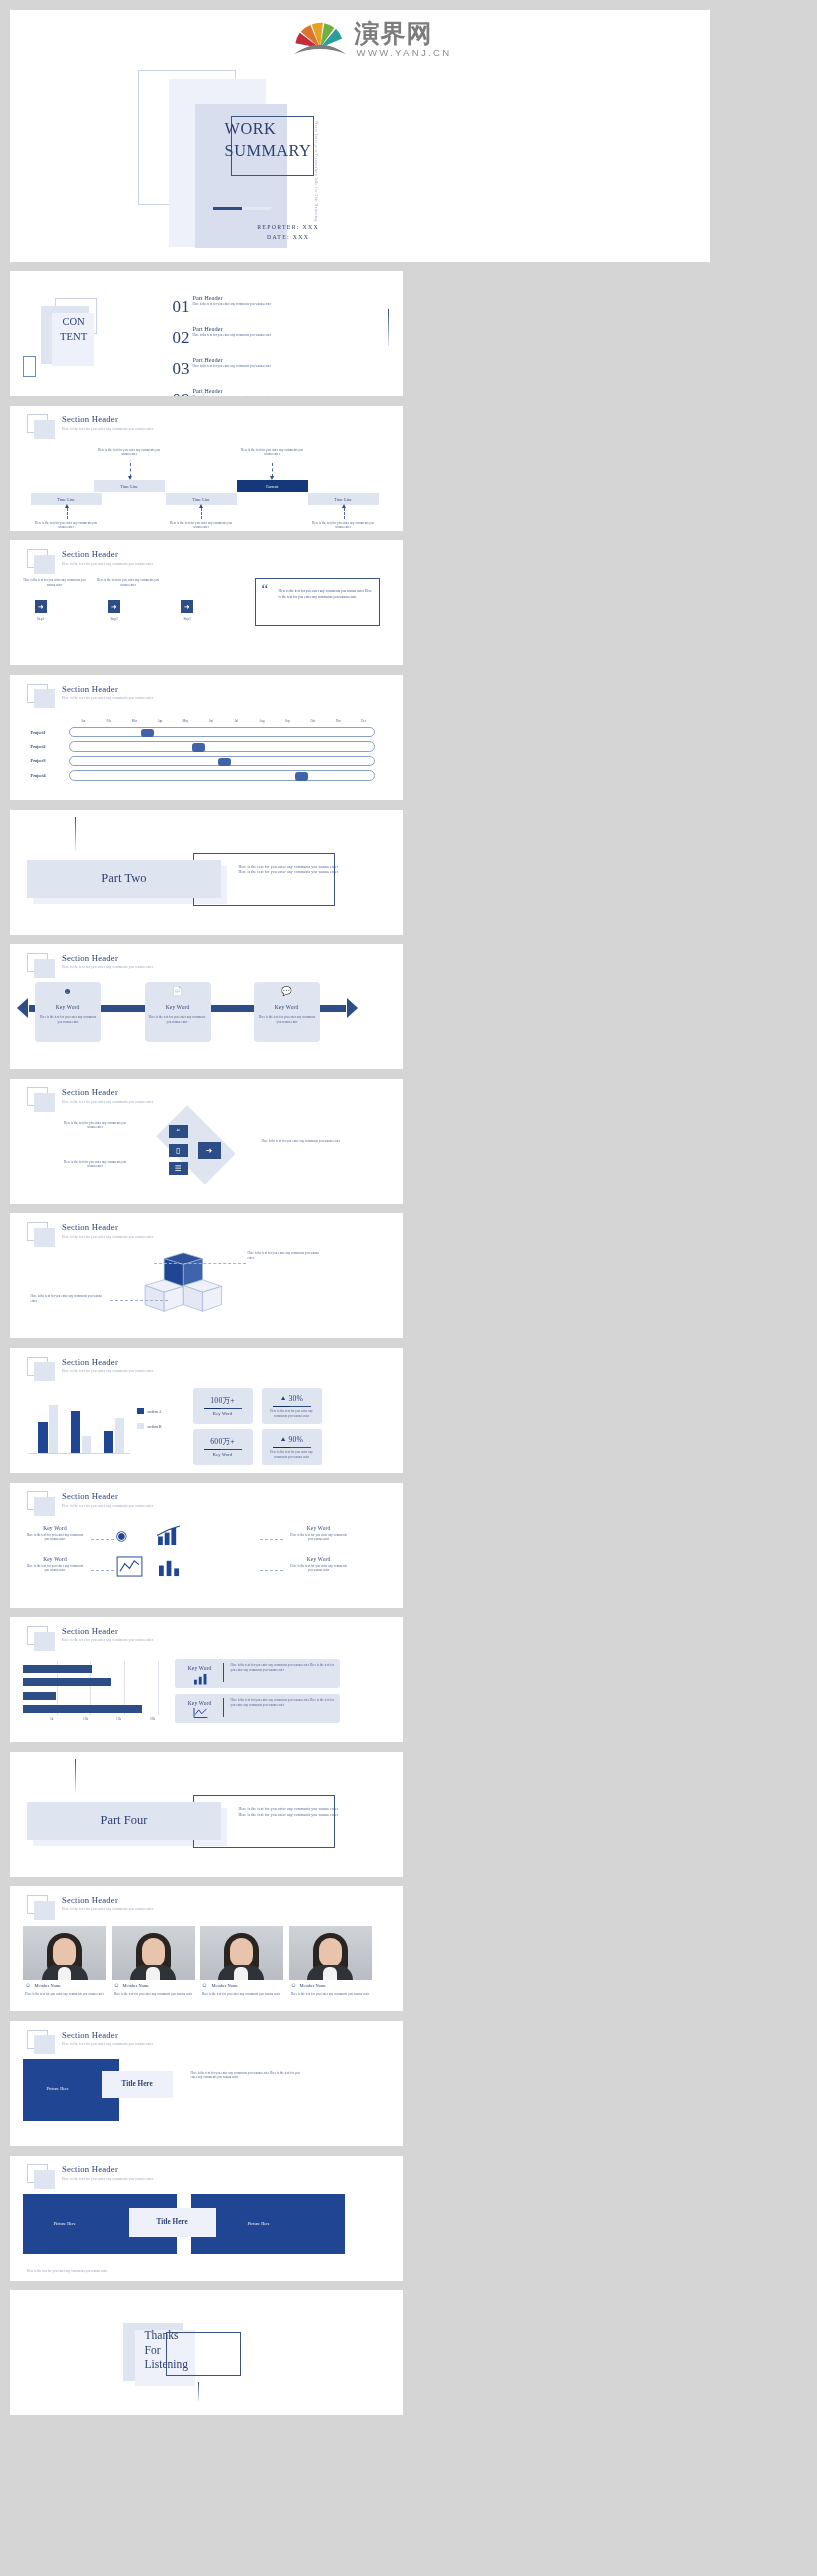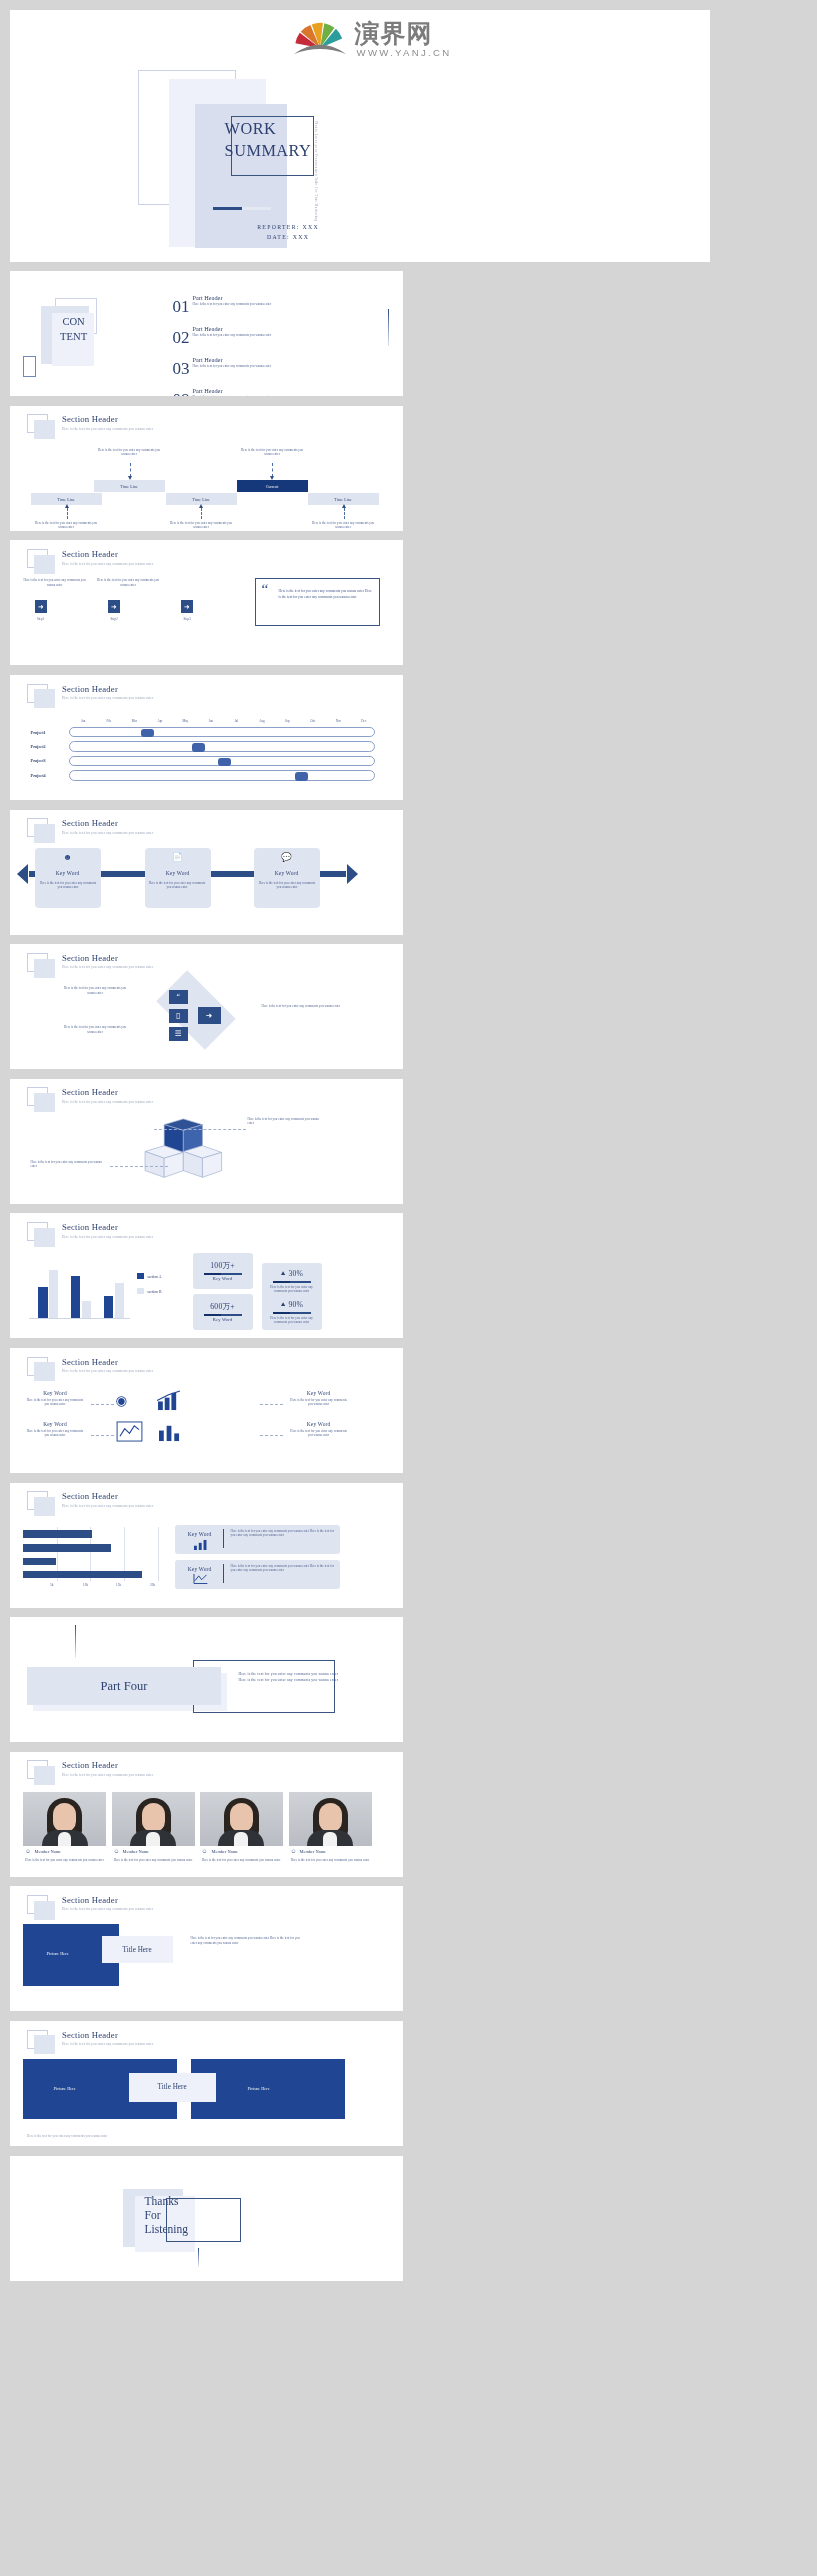--- a/index.html
+++ b/index.html
@@ -146,21 +146,21 @@
                  background:#2f3338; border-radius:15.4px 15.4px 0 0; }
   .photo .shirt { position:absolute; left:50%; bottom:0; width:13.5px; height:13.5px; margin-left:-6.7px;
                   background:#f2f2f2; border-radius:5.8px 5.8px 0 0; }
   .mname { position:absolute; top:97px; font-size:4.4px; color:#2d4272; }
   .person-ico { position:absolute; top:96px; font-size:5.8px; color:#2c4d86; }
 
   
   .bigblue { position:absolute; background:#1f4593; }
   .pichere { position:absolute; font-size:4.4px; color:#fff; }
   .titleplate { position:absolute; background:#eef1f9; display:flex; align-items:center;
-                justify-content:center; font-size:7.2px; color:#2d4272; }
+                justify-content:center; font-size:7.2px; color:#2d4272;font-weight:bold; }
 
   
   .thx .plate { position:absolute; left:113px; top:33px; width:60px; height:58px; background:#dfe4f1; }
   .thx .plate2 { position:absolute; left:125px; top:40px; width:60px; height:56px; background:#eef1f9; }
   .thx .obox { position:absolute; left:156px; top:42px; width:75px; height:44px; border:1px solid #3a5580; }
   .thx .t { position:absolute; left:135px; top:38px; width:106px; font-size:11.5px; color:#2d4272; line-height:14.4px; }
   .thx .tick { position:absolute; left:188px; top:92px; width:1.5px; height:19px;
                background:linear-gradient(#2c4d86,#e8ebf4); }
   .foot { position:absolute; left:17.3px; bottom:7.7px; font-size:3.3px; color:#9aa3b8; }
 </style>
@@ -344,20 +344,28 @@
       </div>
       <div class="grow">
         <div class="glab">Project4</div>
         <div class="gtrack">
             <div class="gfill" style="left:225px;"></div>
           </div>
       </div>
     </div>
   </div>
 
+  <div class="slide half part">
+    <div class="tick"></div>
+    <div class="plate2"></div>
+    <div class="obox"></div>
+    <div class="plate"></div>
+    <div class="ttl">Part Two</div>
+    <div class="otxt">Here is the text for you enter any comments you wanna enter Here is the text for you enter any comments you wanna enter</div>
+  </div>
 
   <div class="slide half">
     <div class="sec-head">
       <div class="sq1"></div>
       <div class="sq2"></div>
       <div class="txt">
         <div class="sec-title">Section Header</div>
         <div class="sec-sub">Here is the text for you enter any comments you wanna enter</div>
       </div>
     </div>
@@ -454,21 +462,21 @@
       <i style="background:#dfe4f1;"></i><span>section B</span>
     </div>
 
     <div class="numcard" style="left:183px;top:40px;">
       <div class="big">100万+</div>
       <div class="uline">
           <i></i>
         </div>
       <div class="kw" style="font-size:4.4px;">Key Word</div>
     </div>
-    <div class="numcard" style="left:252px;top:50px;">
+    <div class="numcard" style="left:252px;top:40px;">
       <div class="big">
         <span>⯅</span>
         <span>30%</span>
       </div>
       <div class="uline">
           <i></i>
         </div>
       <div class="tiny tiny-c" style="width:52px;">Here is the text for you enter any comments you wanna enter</div>
     </div>
     <div class="numcard" style="left:183px;top:81px;">

